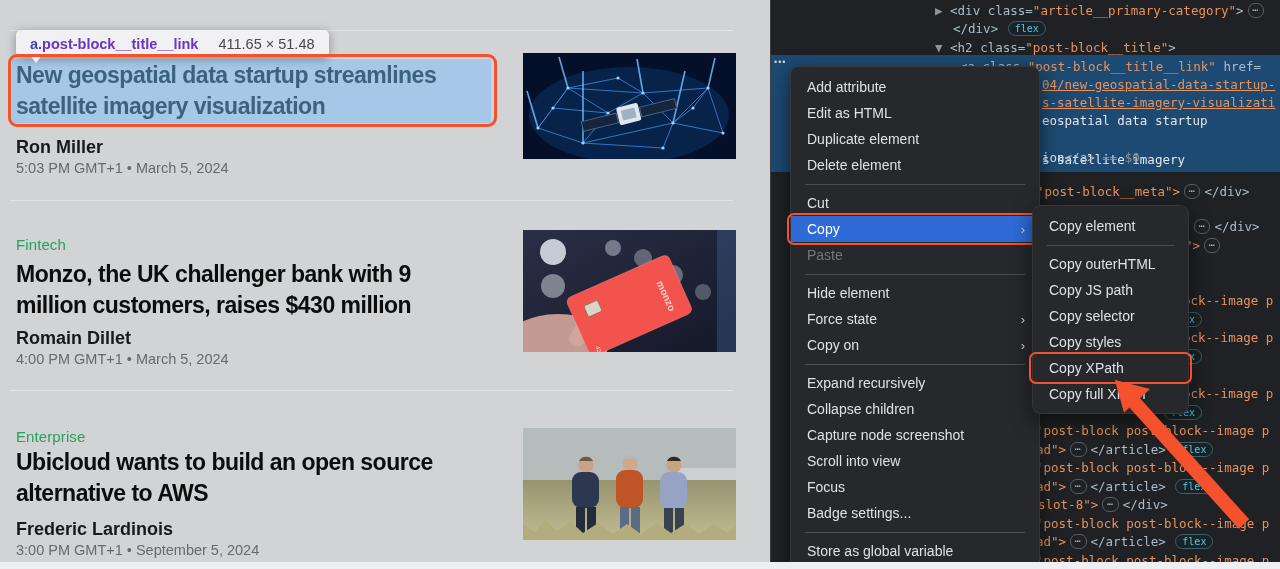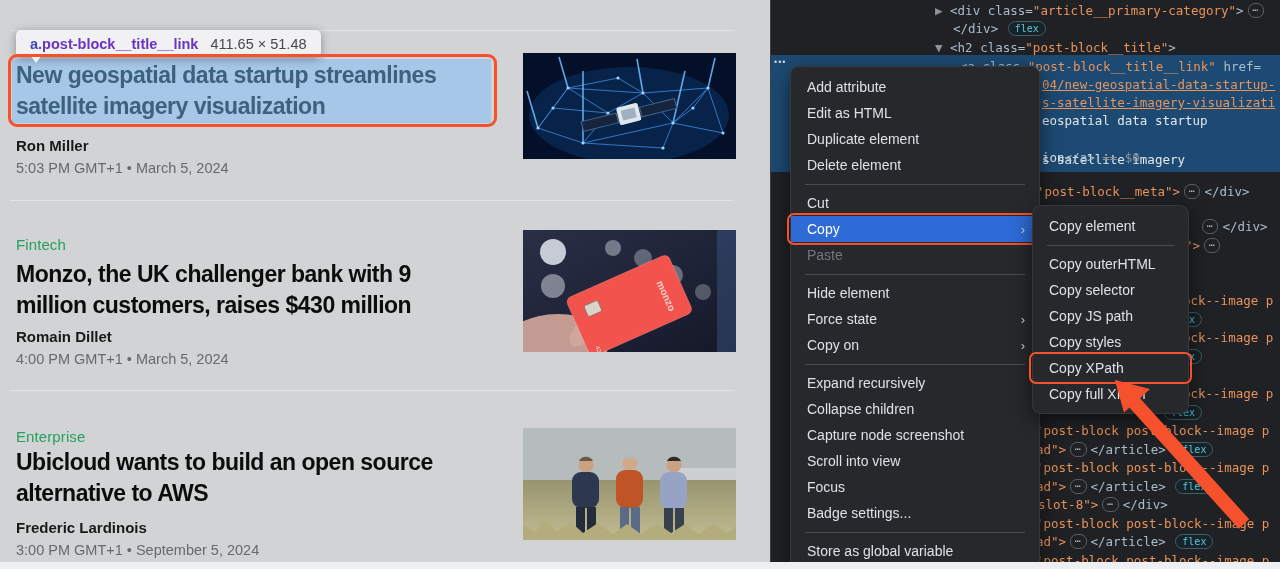--- a/index.html
+++ b/index.html
@@ -4,37 +4,37 @@
 <style>
   * { margin:0; padding:0; box-sizing:border-box; }
   html,body { width:1280px; height:569px; overflow:hidden; }
   body { position:relative; font-family:"Liberation Sans", sans-serif; background:#d2d3d4; }
 
   
   .page { position:absolute; left:0; top:0; width:770px; height:569px; background:#d2d3d4; }
   .divider { position:absolute; left:10px; width:723px; height:1px; background:#e4e4e4; }
   .category { position:absolute; left:16px; font-size:15px; color:#28a061; letter-spacing:.1px; cursor:pointer; }
   .headline { position:absolute; left:16px; font-size:23px; font-weight:bold; letter-spacing:-0.5px; line-height:31px; color:#0c0c0c; cursor:pointer; }
-  .author { position:absolute; left:16px; font-size:15px; font-weight:bold; color:#191919; }
+  .author { position:absolute; left:16px; font-size:18px; font-weight:bold; color:#191919; }
   .timestamp { position:absolute; left:16px; font-size:14.5px; color:#666a6d; }
   .thumb { position:absolute; left:523px; width:213px; overflow:hidden; cursor:pointer; }
   .thumb svg { display:block; }
 
   
   .annot-rect { position:absolute; border:3px solid #f4512c; border-radius:9px; z-index:12; pointer-events:none; }
   .hl-box { position:absolute; left:12px; top:59px; width:479px; height:64px; background:#a7c7e8; }
   .hl-title { position:absolute; left:16px; top:60px; font-size:23px; font-weight:bold; letter-spacing:-0.5px; line-height:31px; color:#3c627e; cursor:pointer; }
 
   
   .tooltip { position:absolute; left:16px; top:30px; height:27px; background:#f1f1f3; border-radius:5px;
              box-shadow:0 2px 10px rgba(0,0,0,.35); display:flex; align-items:center; padding:0 14px;
              font-size:14.5px; z-index:6; white-space:nowrap; }
   .tooltip .tag { color:#3d43c4; font-weight:bold; }
   .tooltip .cls { color:#6a35c2; font-weight:bold; }
-  .tooltip .dims { color:#45484c; margin-left:12px; }
+  .tooltip .dims { color:#45484c; margin-left:20px; }
   .tooltip-caret { position:absolute; left:30px; top:55px; width:12px; height:8px; z-index:6;
              background:#f1f1f3; clip-path:polygon(0 0,100% 0,50% 100%); }
 
   
   .devtools { position:absolute; left:770px; top:0; width:510px; height:569px; background:#202124; border-left:1px solid #3c4043; }
   .sel-band { position:absolute; left:0; top:55px; width:510px; height:117px; background:#1d4a72; }
   .sel-handle { position:absolute; left:3px; top:57px; color:#cfd6dd; font-size:9px; letter-spacing:1px; }
   .code-layer { position:absolute; left:-770px; top:0; width:1280px; height:569px; }
   .code-line { position:absolute; white-space:nowrap; font-family:"DejaVu Sans Mono", monospace; font-size:12.5px; line-height:17px; cursor:default; }
   .seg-t { color:#a9bdcc; }
@@ -211,21 +211,21 @@
     <div class="code-line" style="left: 935px; top: 2px;"><span class="seg-g">▶ </span><span class="seg-t">&lt;div class=</span><span class="seg-a">"article__primary-category"</span><span class="seg-t">&gt;</span><span class="badge-more">⋯</span></div>
     <div class="code-line" style="left: 953px; top: 20px;"><span class="seg-t">&lt;/div&gt; </span><span class="badge-flex">flex</span></div>
     <div class="code-line" style="left: 935px; top: 39px;"><span class="seg-g">▼ </span><span class="seg-t">&lt;h2 class=</span><span class="seg-a">"post-block__title"</span><span class="seg-t">&gt;</span></div>
     <div class="code-line" style="left: 960px; top: 58px;"><span class="seg-t">&lt;a class=</span><span class="seg-a">"post-block__title__link"</span><span class="seg-t"> href=</span></div>
     <div class="code-line" style="left: 1042px; top: 76px;"><span class="seg-l">04/new-geospatial-data-startup-</span></div>
     <div class="code-line" style="left: 1042px; top: 94px;"><span class="seg-l">s-satellite-imagery-visualizati</span></div>
     <div class="code-line" style="left: 1042px; top: 112px;"><span class="seg-x">eospatial data startup</span></div>
     <div class="code-line" style="left: 1042px; top: 131px; margin-top: 20px;"><span class="seg-x">s satellite imagery</span></div>
     <div class="code-line" style="left: 1042px; top: 149px;"><span class="seg-x">ion</span><span class="seg-t">&lt;/a&gt;</span><span class="seg-g"> == $0</span></div>
     <div class="code-line" style="left: 1037px; top: 183px;"><span class="seg-a">'post-block__meta"&gt;</span><span class="badge-more">⋯</span><span class="seg-t">&lt;/div&gt;</span></div>
-    <div class="code-line" style="left: 1190px; top: 218px; padding-left: 8px;"><span class="badge-more">⋯</span><span class="seg-t">&lt;/div&gt;</span></div>
+    <div class="code-line" style="left: 1190px; top: 218px;"><span class="badge-more">⋯</span><span class="seg-t">&lt;/div&gt;</span></div>
     <div class="code-line" style="left: 1185px; top: 237px;"><span class="seg-a">"&gt;</span><span class="badge-more">⋯</span></div>
     <div class="code-line" style="left: 1040px; top: 292px;"><span class="seg-a">'post-block post-block--image p</span></div>
     <div class="code-line" style="left: 1162px; top: 311px;"><span class="badge-flex">flex</span></div>
     <div class="code-line" style="left: 1040px; top: 329px;"><span class="seg-a">'post-block post-block--image p</span></div>
     <div class="code-line" style="left: 1162px; top: 348px;"><span class="badge-flex">flex</span></div>
     <div class="code-line" style="left: 1040px; top: 385px;"><span class="seg-a">'post-block post-block--image p</span></div>
     <div class="code-line" style="left: 1162px; top: 404px;"><span class="badge-flex">flex</span></div>
     <div class="code-line" style="left: 1036px; top: 422px;"><span class="seg-a">'post-block post-block--image p</span></div>
     <div class="code-line" style="left: 1036px; top: 441px;"><span class="seg-a">ad"&gt;</span><span class="badge-more">⋯</span><span class="seg-t">&lt;/article&gt; </span><span class="badge-flex">flex</span></div>
     <div class="code-line" style="left: 1036px; top: 459px;"><span class="seg-a">'post-block post-block--image p</span></div>
@@ -300,24 +300,24 @@
 
 <div class="ctx-menu" style="left:1032px; top:205px; width:157px; padding-bottom:6px; z-index:11;" id="copy-submenu">
     <div class="cm-item">
       <span>Copy element</span>
     </div>
     <div class="cm-sep"></div>
     <div class="cm-item">
       <span>Copy outerHTML</span>
     </div>
     <div class="cm-item">
+      <span>Copy JS path</span>
+    </div>
+    <div class="cm-item">
       <span>Copy selector</span>
-    </div>
-    <div class="cm-item">
-      <span>Copy JS path</span>
     </div>
     <div class="cm-item">
       <span>Copy styles</span>
     </div>
     <div class="cm-item">
       <span>Copy XPath</span>
       <div class="cm-annot"></div>
     </div>
     <div class="cm-item">
       <span>Copy full XPath</span>

